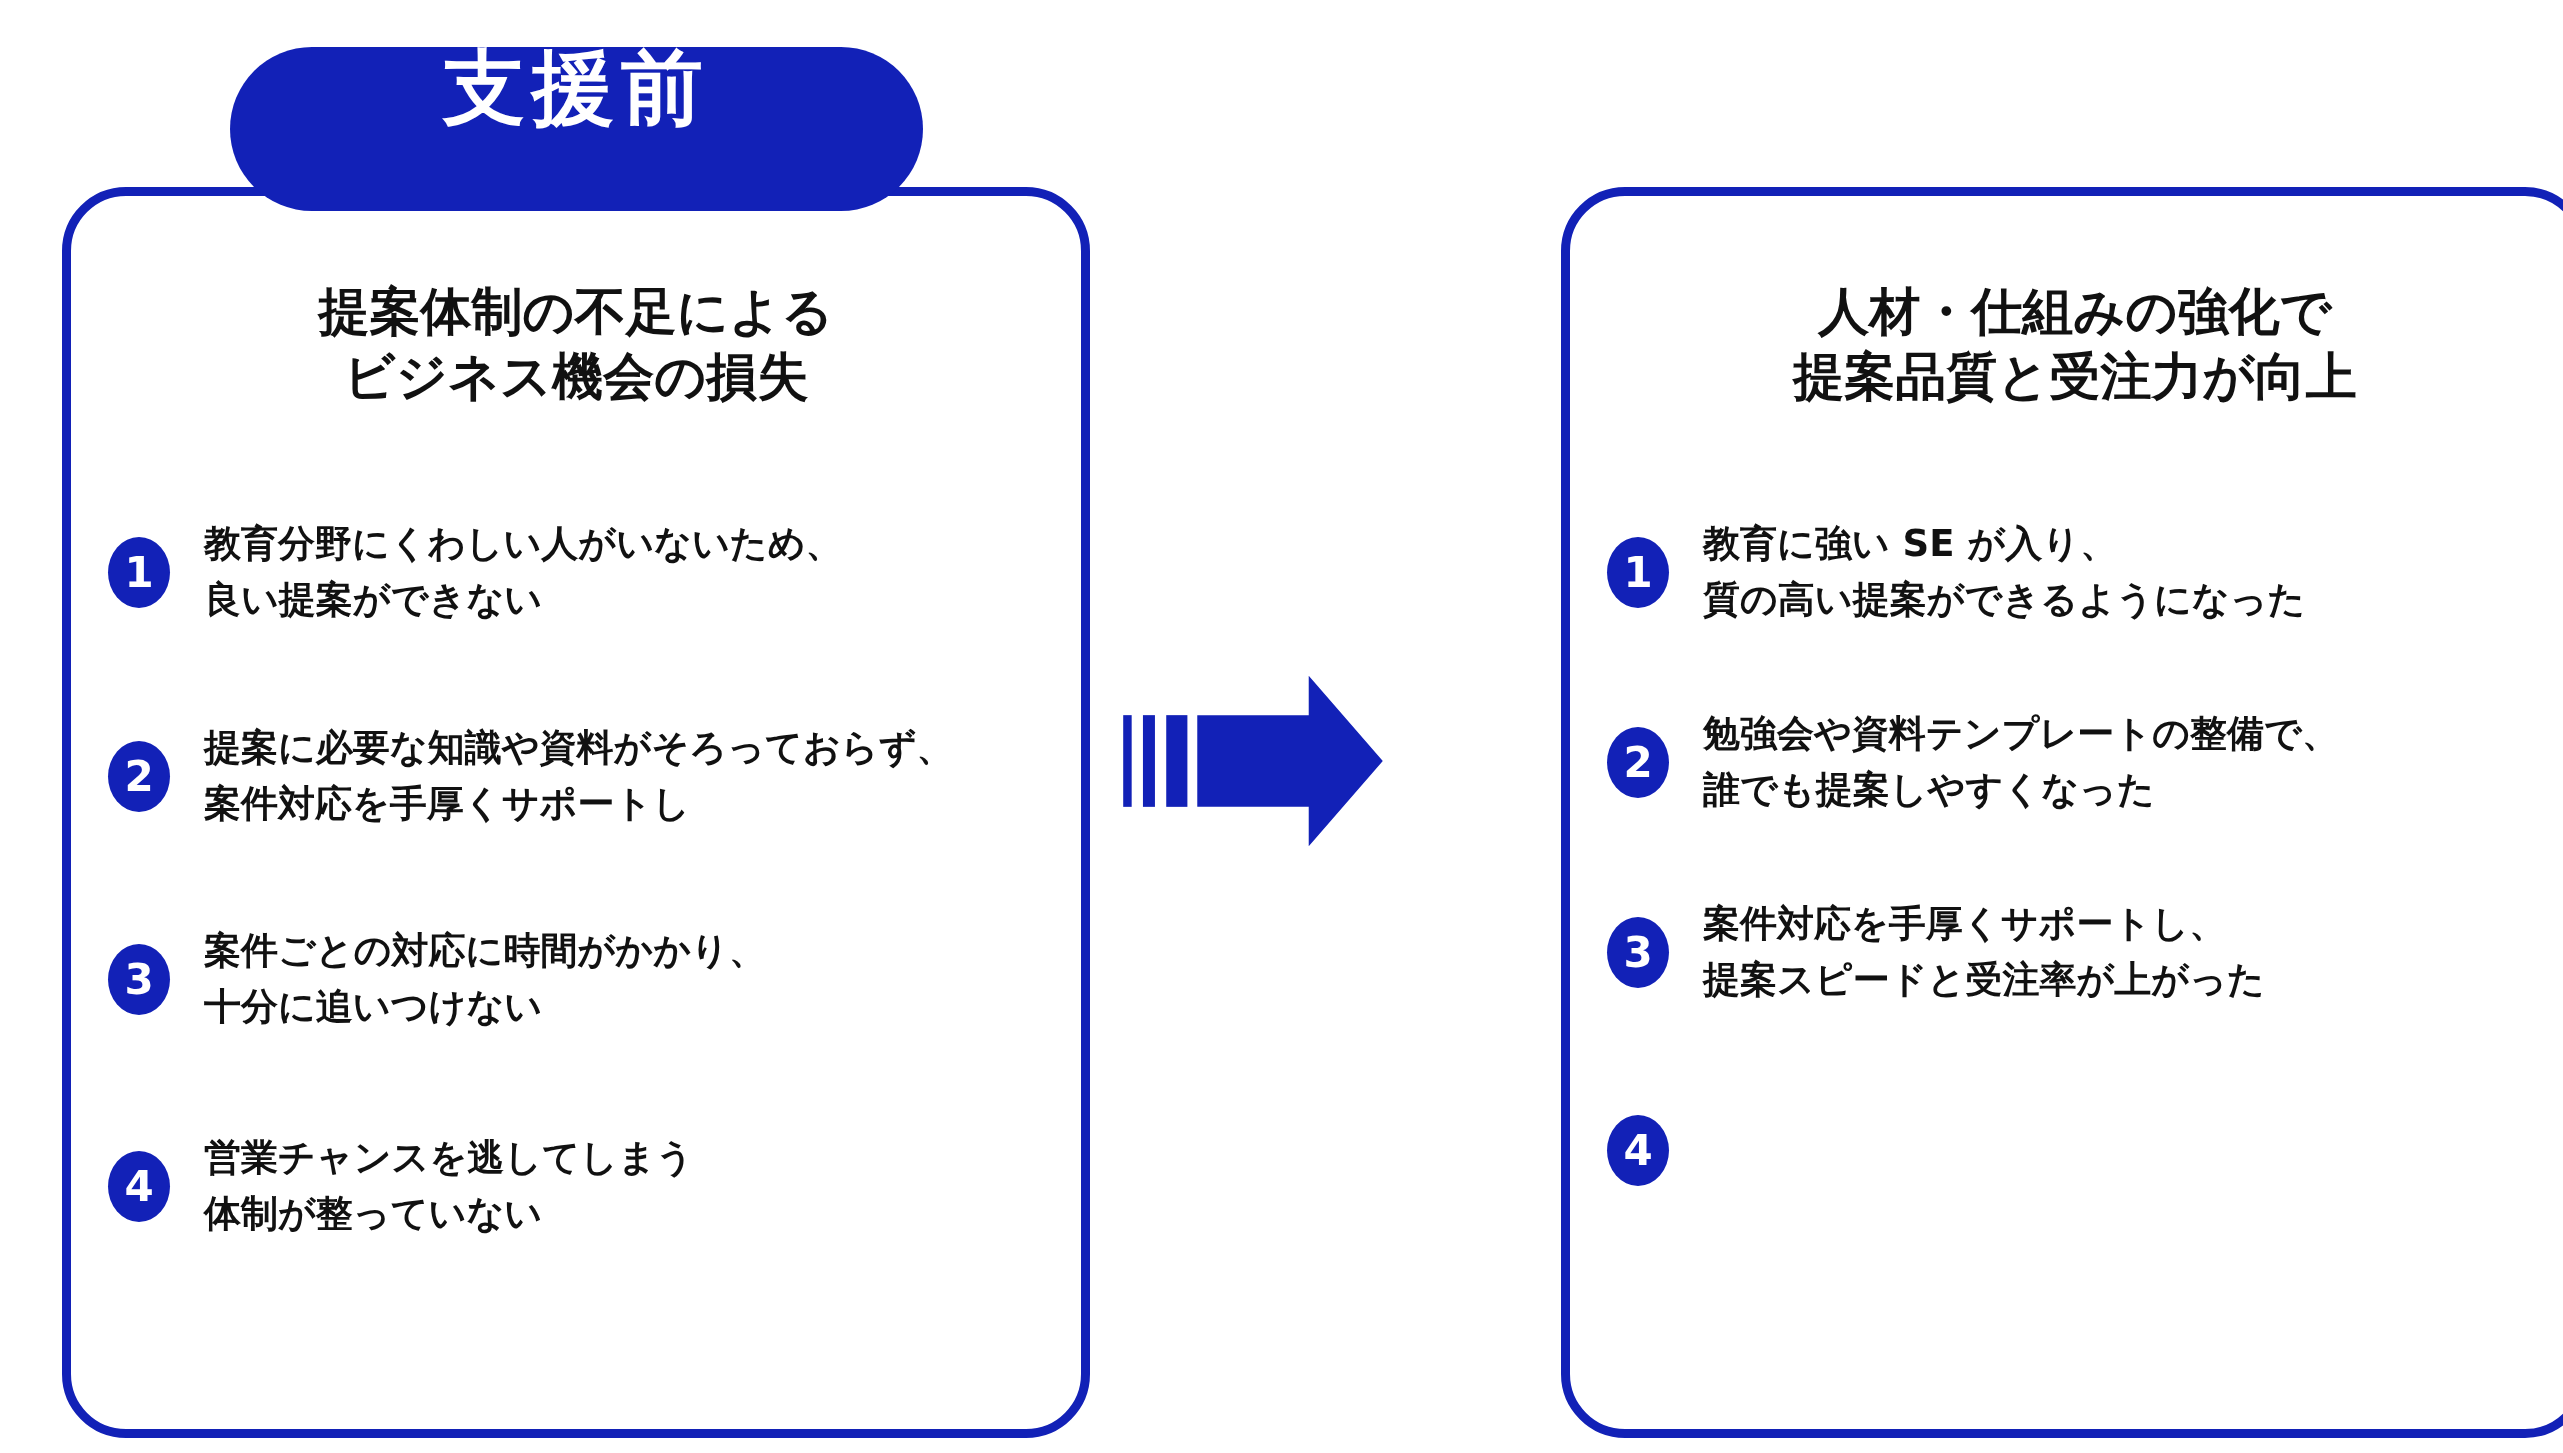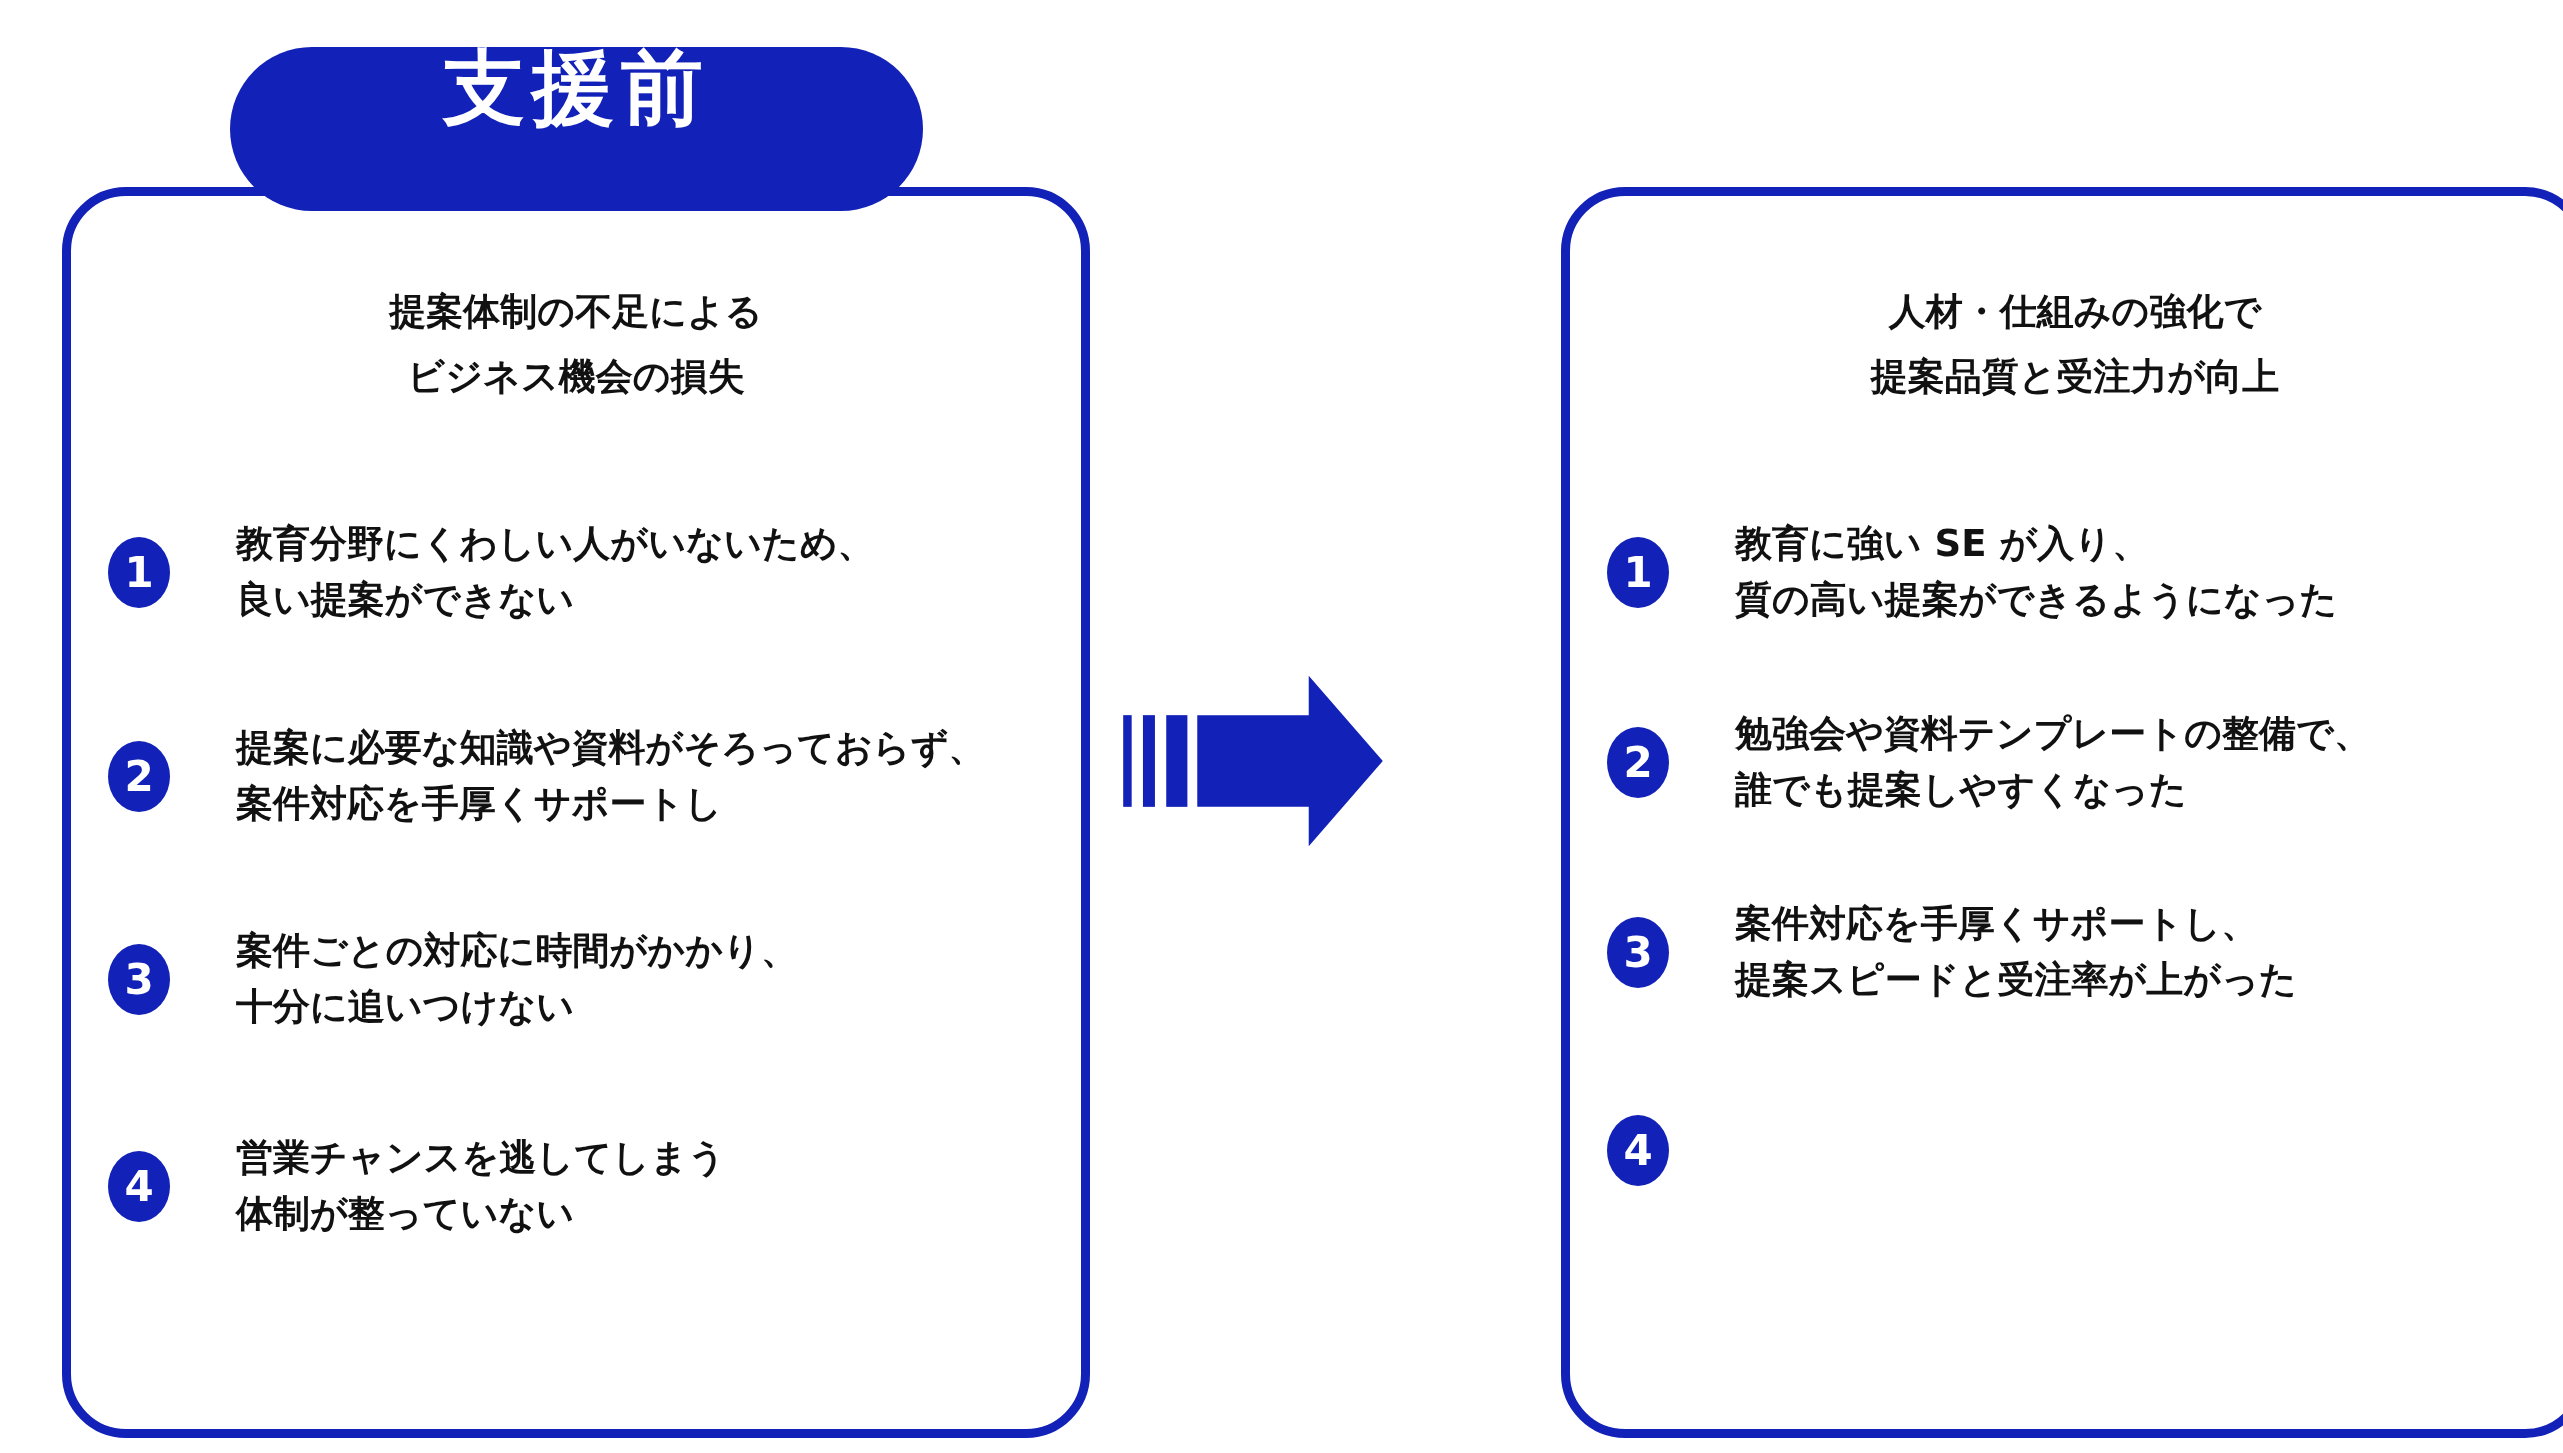--- a/index.html
+++ b/index.html
@@ -49,21 +49,21 @@
     font-weight:700;
     letter-spacing:7px;
     line-height:1;
   }
 
   
   .subtitle{
     position:absolute;
     top:83px;left:0;right:0;
     text-align:center;
-    font-size:37px;
+    font-size:51px;
     font-weight:700;
     line-height:65px;
     color:var(--ink);
   }
   .subtitle span{display:block;}
 
   
   .item{
     position:absolute;
     left:37px;
@@ -81,21 +81,20 @@
     font-weight:700;
     display:flex;align-items:center;justify-content:center;
   }
   .item-text{
     display:flex;flex-direction:column;
     font-size:37px;
     font-weight:600;
     line-height:56px;
     color:var(--ink);
     white-space:nowrap;
-    margin-left:32px;
   }
 
   
   .item.l1{top:320px;}
   .item.l2{top:524px;}
   .item.l3{top:727px;}
   .item.l4{top:934px;}
   
   .item.r1{top:320px;}
   .item.r2{top:510px;}

